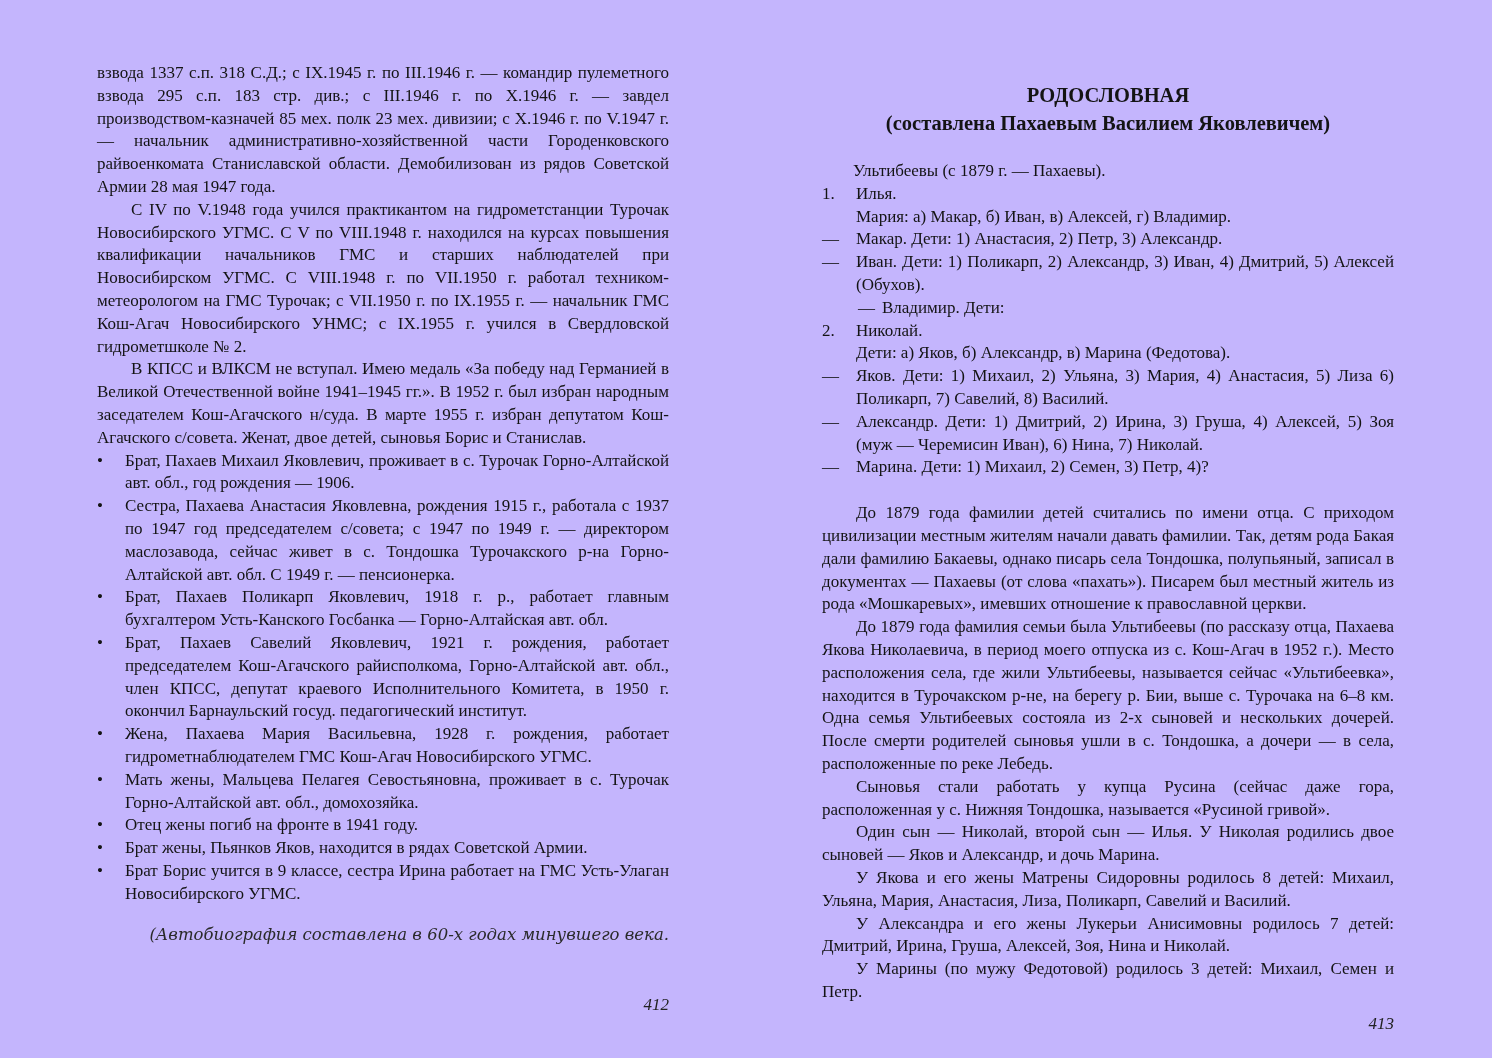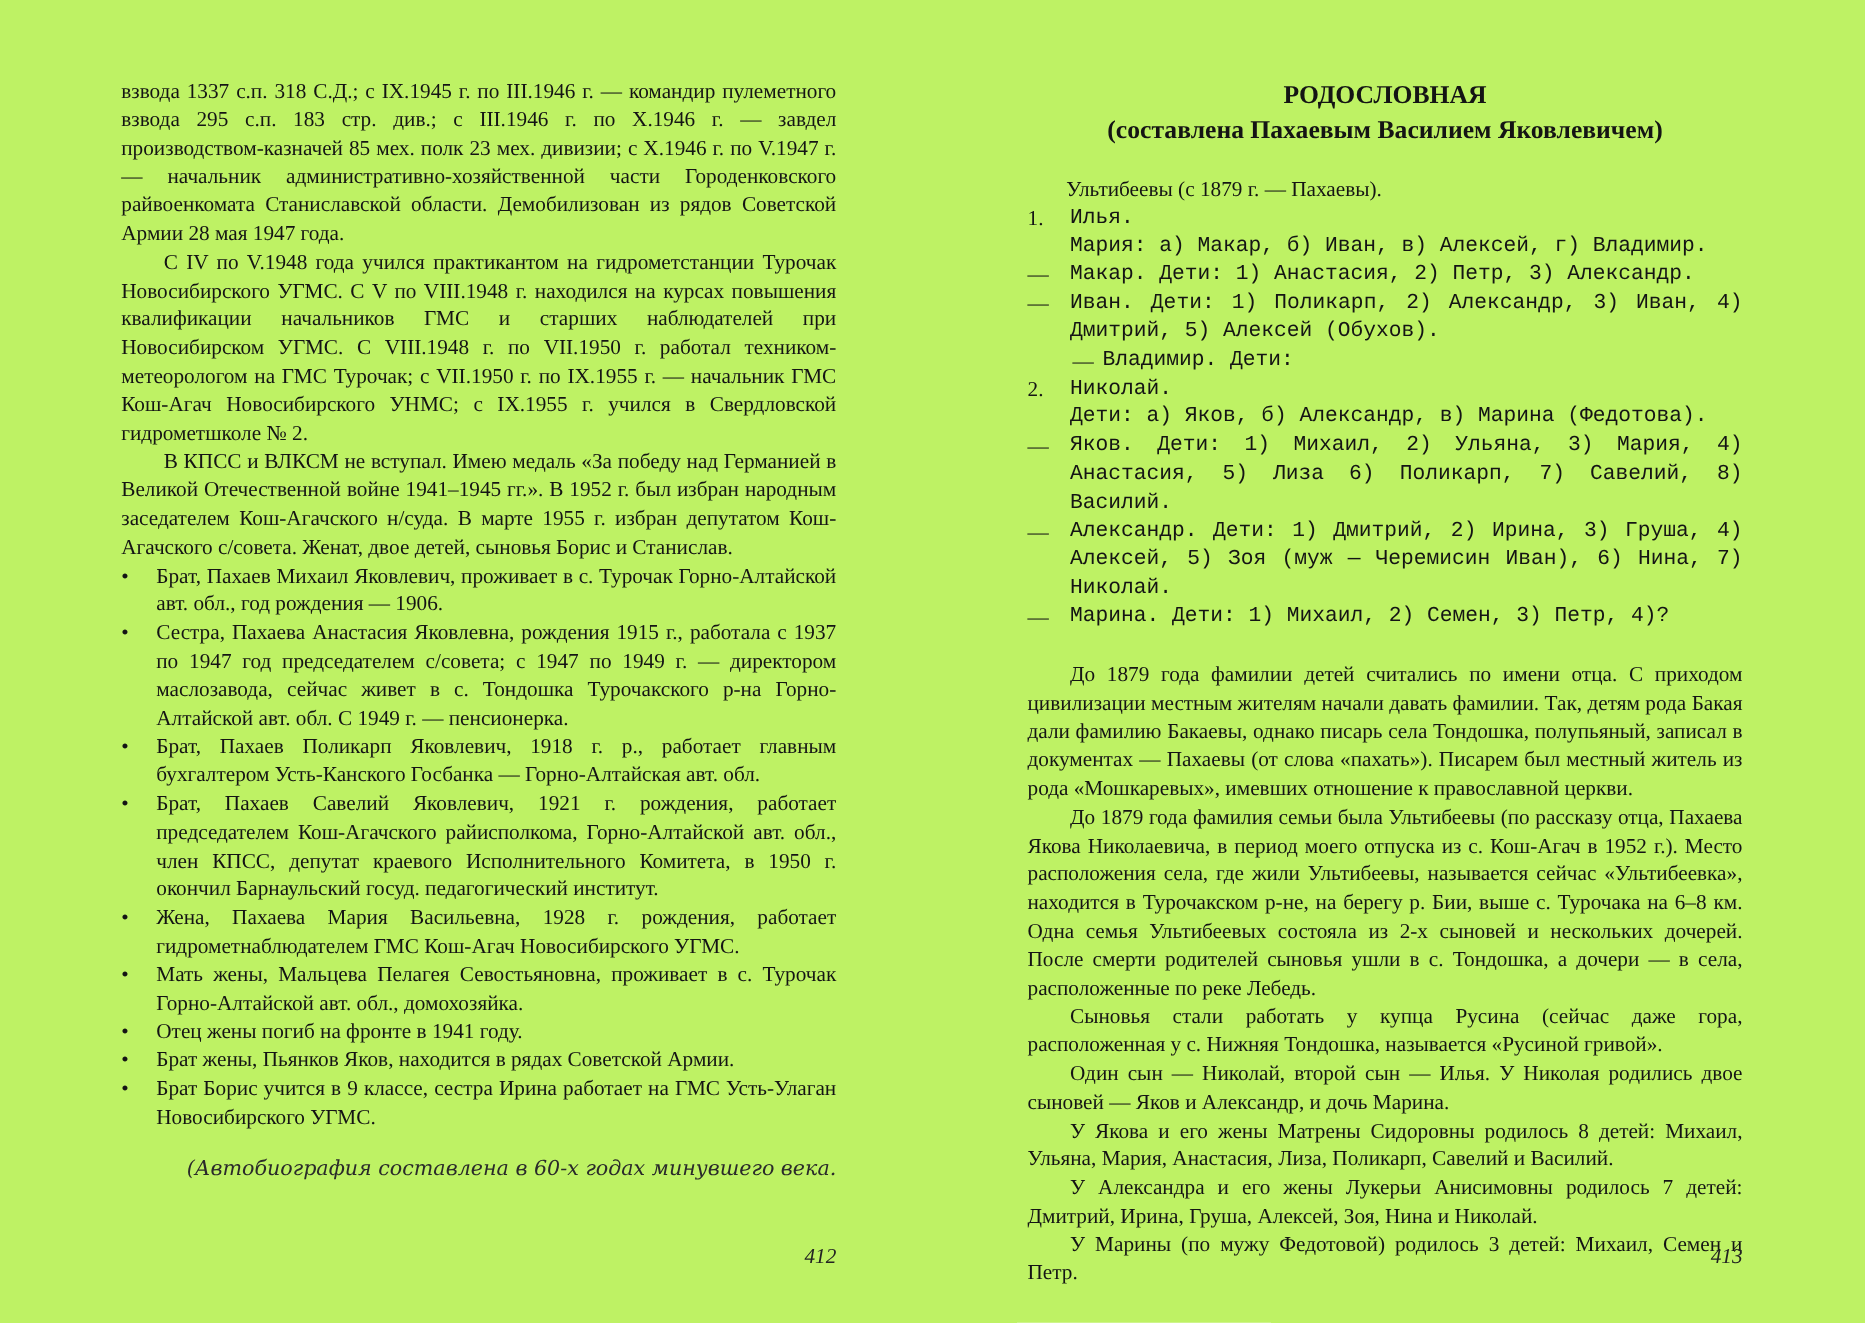--- a/index.html
+++ b/index.html
@@ -2,24 +2,24 @@
 <html><head>
 <meta charset="utf-8">
 <style>
   html, body { margin: 0; padding: 0; }
   body {
     width: 1492px; height: 1058px;
     background: #ffffff;
     font-family: "Liberation Serif", serif;
     color: #141414;
   }
-  .spread { position: relative; width: 1492px; height: 1058px; background: #bef264; overflow: hidden; }
+  .spread { position: relative; width: 1492px; height: 1058px; background: #c4b5fd; overflow: hidden; }
   .page { position: absolute; top: 62px; height: 960px; }
   .page.left  { left: 97px;  width: 572px; }
-  .page.right { left: 822px; width: 572px; }
+  .page.right { left: 822px; width: 572px; margin-top: 19px; }
 
   .body, .b-text, .g-text, .b-marker, .g-marker {
     font-size: 17px;
     line-height: 22.8px;
   }
   .body { margin: 0; text-align: justify; text-indent: 34px; }
   .no-indent { text-indent: 0; }
 
   .bullets { margin: 0; }
   .b-row { display: flex; }
@@ -27,21 +27,21 @@
   .b-text { flex: 1; text-align: justify; }
 
   .title, .subtitle {
     margin: 0; text-align: center;
     font-size: 20.5px; font-weight: bold; line-height: 28px;
   }
   .gen { margin-top: 23px; }
   .intro { text-indent: 31px; }
   .g-row { display: flex; }
   .g-marker { flex: none; width: 34px; }
-  .g-text { flex: 1; text-align: justify; font-family: Liberation Mono, monospace; }
+  .g-text { flex: 1; text-align: justify; }
   .g-row.nested { padding-left: 36px; }
   .g-row.nested .g-marker { width: 24px; }
 
   .paras { margin-top: 23px; }
 
   .note {
     margin-top: 16px;
     text-align: right;
     font-style: italic;
     font-size: 16.5px;

